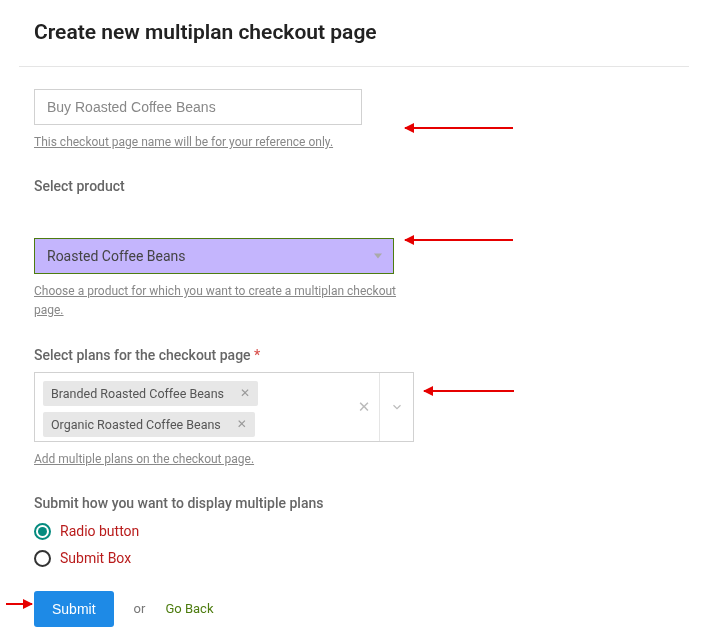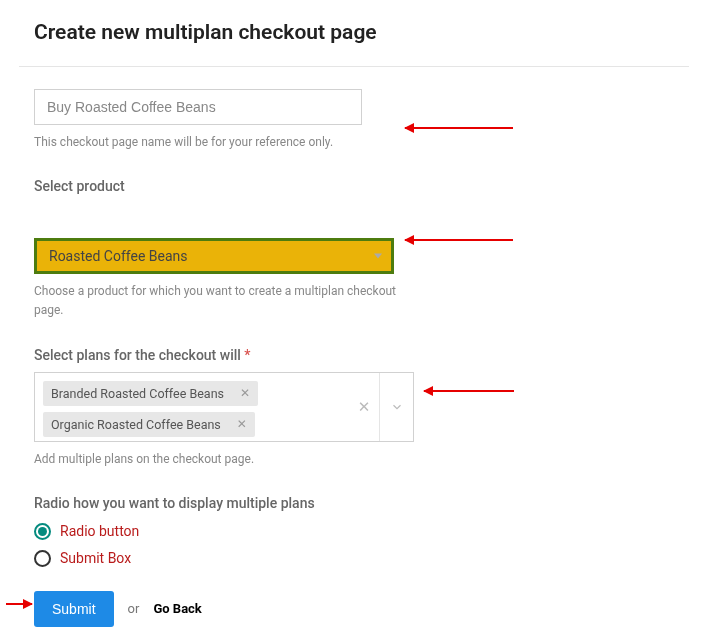--- a/index.html
+++ b/index.html
@@ -49,33 +49,34 @@
     color: #888;
     background: #fff;
   }
   .text-input::placeholder { color: #888; }
   .hint {
     font-size: 12px;
     color: #888;
     margin-top: 8px;
     line-height: 1.6;
     max-width: 380px;
+    text-decoration: underline;
   }
   .select-wrap {
     position: relative;
     width: 360px;
   }
   .select-input {
     width: 100%;
     height: 36px;
     padding: 0 12px;
-    border: 3px solid #4d7c0f;
+    border: 1px solid #4d7c0f;
     font-size: 14px;
     color: #444;
-    background: #eab308;
+    background: #c4b5fd;
     appearance: none;
     display: flex;
     align-items: center;
     margin-top: 44px;
   }
   .select-caret {
     position: absolute;
     right: 12px;
     top: 50%;
     transform: translateY(-50%);
@@ -159,42 +160,42 @@
     border-radius: 50%;
     background: #058b7f;
   }
   .radio-label {
     font-size: 14px;
     color: #b91c1c;
   }
   .actions {
     display: flex;
     align-items: center;
-    gap: 14px;
+    gap: 20px;
     margin-top: 24px;
   }
   .btn-submit {
     background: #1e8ae6;
     color: #fff;
     border: none;
     padding: 10px 18px;
     font-size: 14px;
     border-radius: 3px;
     cursor: pointer;
   }
   .or-text {
     font-size: 13px;
     color: #777;
   }
   .go-back {
     font-size: 13px;
-    color: #000000;
+    color: #4d7c0f;
     text-decoration: none;
     cursor: pointer;
-    font-weight: 700;
+    font-weight: 400;
   }
   
   .arrow {
     position: absolute;
     height: 2px;
     background: #e60000;
   }
   .arrow::before {
     content: "";
     position: absolute;
@@ -233,21 +234,21 @@
     <label class="form-label">Select product</label>
     <div class="select-wrap">
       <div class="select-input">Roasted Coffee Beans</div>
       <span class="select-caret"></span>
     </div>
     <div class="hint">Choose a product for which you want to create a multiplan checkout page.</div>
   </div>
 
   <div class="form-group">
     <label class="form-label">
-      <span>Select plans for the checkout will</span>
+      <span>Select plans for the checkout page</span>
       <span class="required">*</span>
     </label>
     <div class="multiselect">
       <div class="multiselect-tags">
         <span class="tag">
           <span>Branded Roasted Coffee Beans</span>
           <span class="tag-remove">✕</span>
         </span>
         <span class="tag">
           <span>Organic Roasted Coffee Beans</span>
@@ -258,21 +259,21 @@
       <div class="multiselect-toggle">
         <svg width="14" height="14" viewBox="0 0 24 24" fill="none" stroke-width="2">
             <polyline points="6 9 12 15 18 9"></polyline>
           </svg>
       </div>
     </div>
     <div class="hint">Add multiple plans on the checkout page.</div>
   </div>
 
   <div class="form-group" style="margin-bottom:10px;">
-    <label class="form-label">Radio how you want to display multiple plans</label>
+    <label class="form-label">Submit how you want to display multiple plans</label>
     <div class="radio-group">
       <div class="radio-row">
         <span class="radio-outer checked">
             <span class="radio-inner"></span>
           </span>
         <span class="radio-label">Radio button</span>
       </div>
       <div class="radio-row">
         <span class="radio-outer"></span>
         <span class="radio-label">Submit Box</span>

